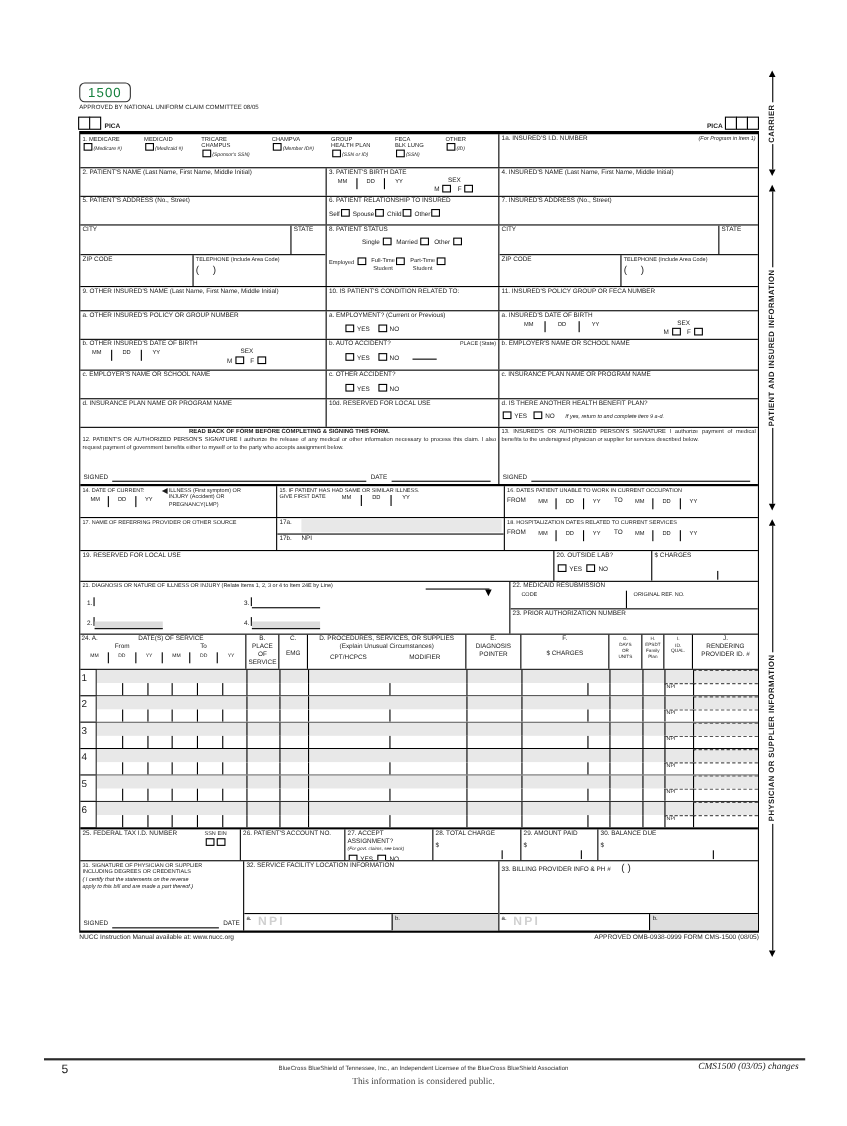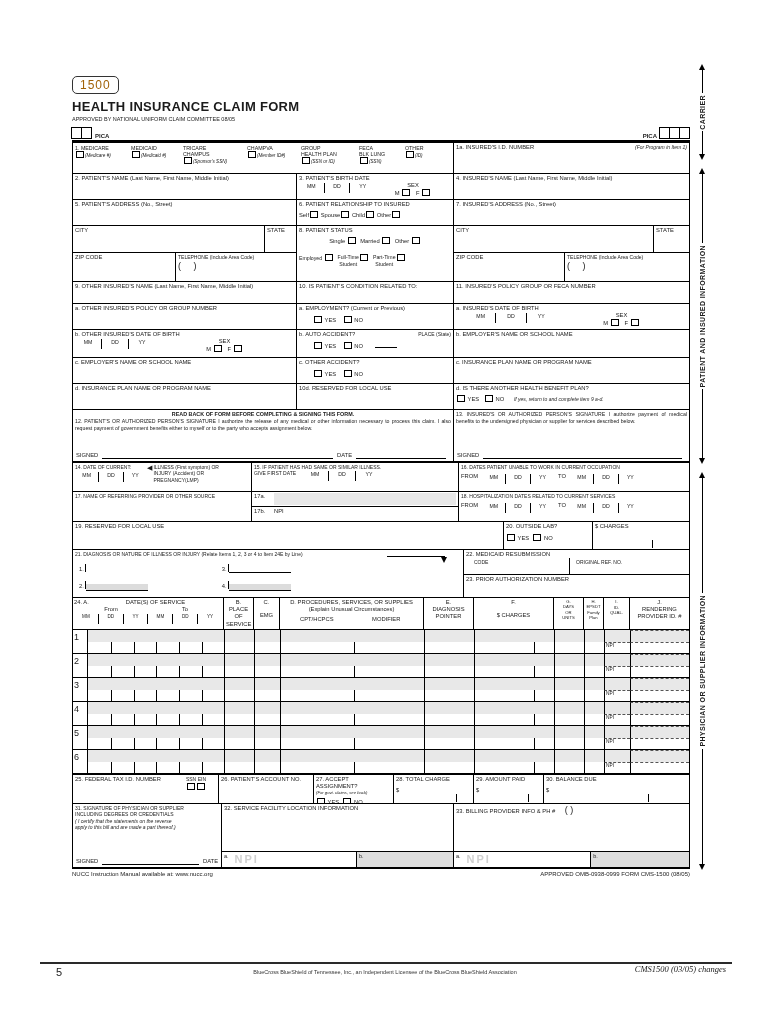--- a/index.html
+++ b/index.html
@@ -1,19 +1,19 @@
 <!DOCTYPE html>
 <html><head>
 <meta charset="utf-8">
 <style>
   * { box-sizing:border-box; margin:0; padding:0; }
   html,body { width:770px; height:1024px; }
   body { position:relative; background:#fff; font-family:"Liberation Sans",sans-serif; color:#1b1b1b; }
   .form-wrap { position:absolute; left:72px; top:75px; width:618px; }
-  .logo { display:inline-block; border:1.5px solid #333; border-radius:5px; padding:1px 7px; font-size:12px; letter-spacing:1px; color:#a16207; }
+  .logo { display:inline-block; border:1.5px solid #333; border-radius:5px; padding:1px 7px; font-size:12px; letter-spacing:1px; color:#15803d; }
   .title { font-size:13px; font-weight:bold; letter-spacing:.3px; margin-top:5px; }
   .approved { font-size:5.5px; margin-top:2px; margin-bottom:5px; }
   .pica-row { display:flex; justify-content:space-between; align-items:flex-end; font-size:6px; font-weight:bold; padding-bottom:1px; }
   .pica-grp { display:flex; align-items:flex-end; gap:3px; }
   .pboxes { display:flex; }
   .pbox { width:11px; height:12px; border:1px solid #000; margin-left:-1px; background:#fff; }
   .fb { border:1px solid #000; border-top:3px solid #000; border-bottom:2px solid #000; }
   .r { display:flex; border-top:1px solid #000; }
   .r.first { border-top:none; }
   .r.heavy { border-top:2px solid #000; }
@@ -82,21 +82,20 @@
 </style>
 </head>
 <body>
 
 <div>
 
   <div class="form-wrap">
 
     
     <span class="logo">1500</span>
-    <div class="title">HEALTH INSURANCE CLAIM FORM</div>
     <div class="approved">APPROVED BY NATIONAL UNIFORM CLAIM COMMITTEE 08/05</div>
 
     
     <div class="pica-row">
       <div class="pica-grp">
         <span class="pboxes">
           <span class="pbox"></span>
           <span class="pbox"></span>
         </span>
         <span>PICA</span>
@@ -925,16 +924,17 @@
     <div class="vline"></div>
     <div class="vtext">PHYSICIAN OR SUPPLIER INFORMATION</div>
     <div class="vline"></div>
     <div class="ahd"></div>
   </div>
 
   <div class="frule"></div>
   <div class="fpage">5</div>
   <div class="fcenter">
     <div class="l1">BlueCross BlueShield of Tennessee, Inc., an Independent Licensee of the BlueCross BlueShield Association</div>
+    <div class="l2">This information is considered public.</div>
   </div>
   <div class="fright">CMS1500 (03/05) changes</div>
 
 </div>
 
 </body></html>

